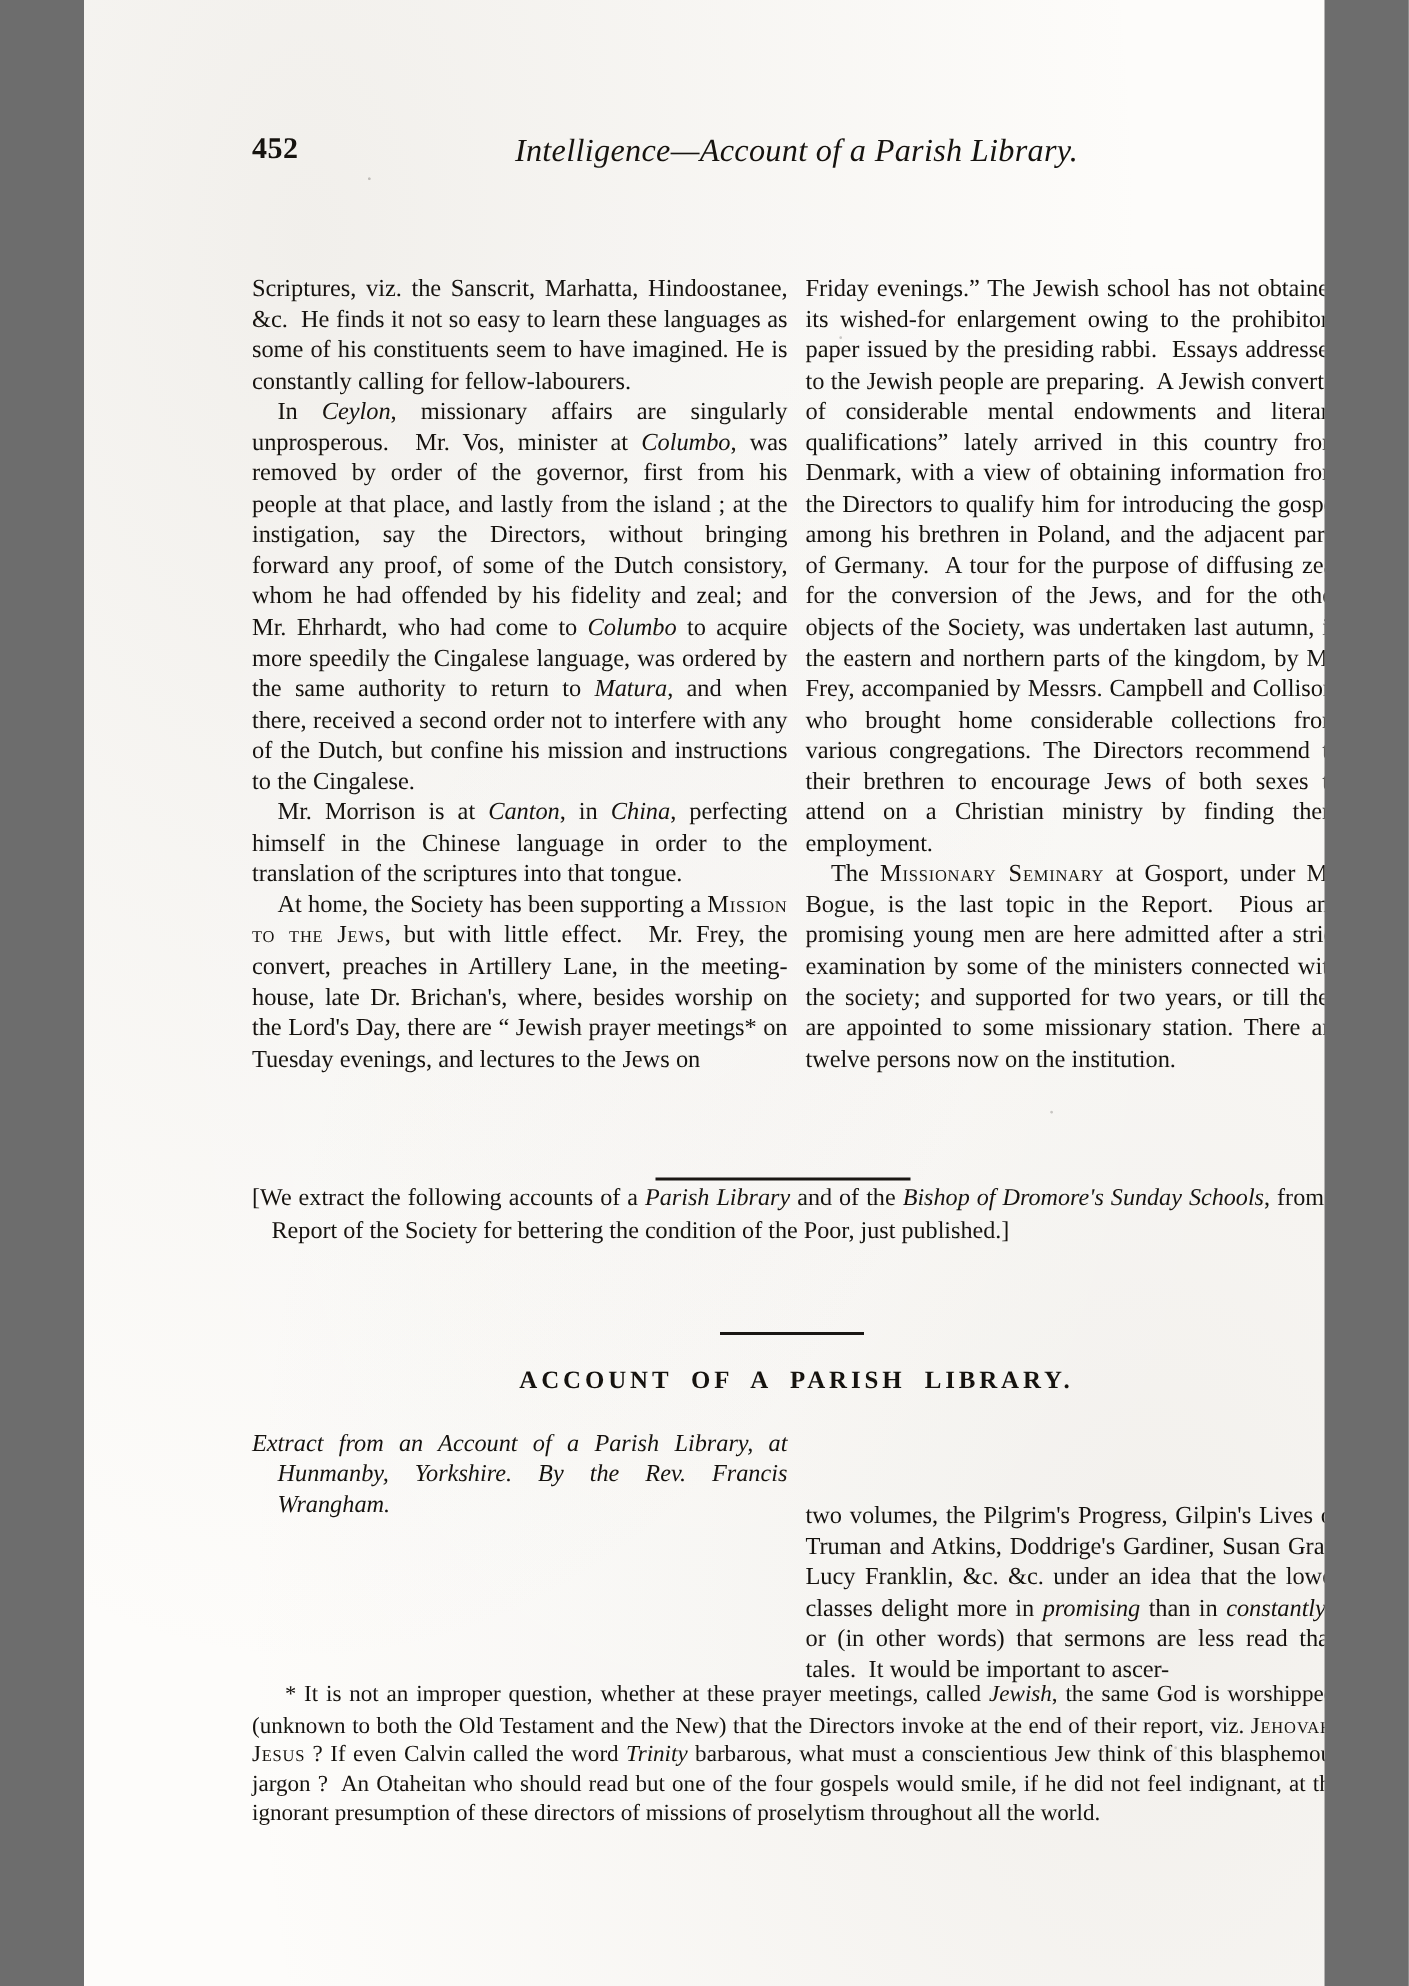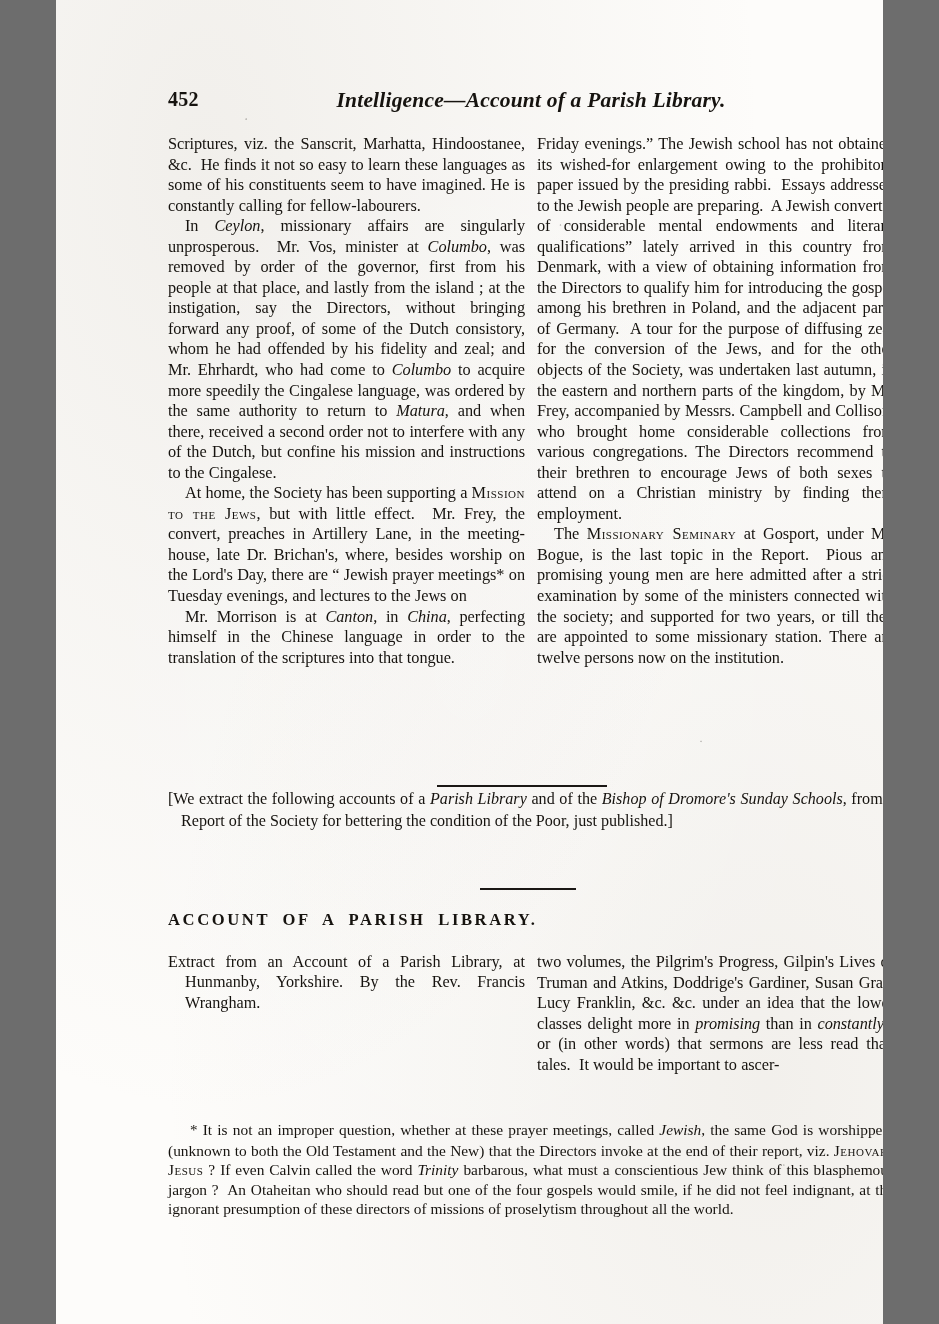--- a/index.html
+++ b/index.html
@@ -44,21 +44,21 @@
     letter-spacing: 0.3px;
   }
   .runhead .title {
     position: absolute;
     left: 0;
     top: 0;
     width: 726px;
     text-align: center;
     font-style: italic;
     font-size: 21.5px;
-    font-weight: 700;
+    font-weight: 400;
     letter-spacing: 0.2px;
   }
 
   
   .cols {
     position: absolute;
     left: 112px;
     top: 134px;
     width: 726px;
     display: flex;
@@ -75,20 +75,21 @@
     text-justify: inter-word;
     letter-spacing: -0.05px;
     word-spacing: 0.2px;
     hyphens: manual;
   }
   .body-text p.indent {
     text-indent: 17px;
   }
   .body-text p.first {
     text-indent: 0;
+    margin-top: 48px;
   }
   i, .it { font-style: italic; }
   .sc {
     font-variant: small-caps;
     letter-spacing: 0.5px;
   }
 
   
   .rule-short {
     position: absolute;
@@ -118,36 +119,38 @@
     height: 2px;
     background: #1a1714;
   }
 
   
   .section-head {
     position: absolute;
     left: 112px;
     top: 910px;
     width: 726px;
+    text-align: center;
     font-size: 16.6px;
     font-weight: 700;
     letter-spacing: 2.6px;
     word-spacing: 6px;
   }
 
   
   .cols2 {
     position: absolute;
     left: 112px;
     top: 952px;
     width: 726px;
     display: flex;
     gap: 12px;
   }
   .byline {
+    font-style: italic;
     font-size: 16.2px;
     line-height: 20.4px;
     text-align: justify;
     margin: 0 0 4px 0;
     padding-left: 17px;
     text-indent: -17px;
   }
 
   
   .footnote {
@@ -185,22 +188,22 @@
   <div class="runhead">
     <span class="folio">452</span>
     <span class="title">Intelligence—Account of a Parish Library.</span>
   </div>
 
   <div class="cols">
 
     <div class="col body-text">
       <p class="first">Scriptures, viz. the Sanscrit, Marhatta, Hindoostanee, &amp;c.&nbsp; He finds it not so easy to learn these languages as some of his constituents seem to have imagined. He is constantly calling for fellow-labourers.</p>
       <p class="indent">In <i>Ceylon</i>, missionary affairs are singularly unprosperous.&nbsp; Mr. Vos, minister at <i>Columbo</i>, was removed by order of the governor, first from his people at that place, and lastly from the island ; at the instigation, say the Directors, without bringing forward any proof, of some of the Dutch consistory, whom he had offended by his fidelity and zeal; and Mr. Ehrhardt, who had come to <i>Columbo</i> to acquire more speedily the Cingalese language, was ordered by the same authority to return to <i>Matura</i>, and when there, received a second order not to interfere with any of the Dutch, but confine his mission and instructions to the Cingalese.</p>
+      <p class="indent">Mr. Morrison is at <i>Canton</i>, in <i>China</i>, perfecting himself in the Chinese language in order to the translation of the scriptures into that tongue.</p>
       <p class="indent">At home, the Society has been supporting a <span class="sc">Mission to the Jews</span>, but with little effect.&nbsp; Mr. Frey, the convert, preaches in Artillery Lane, in the meeting-house, late Dr. Brichan's, where, besides worship on the Lord's Day, there are “ Jewish prayer meetings* on Tuesday evenings, and lectures to the Jews on</p>
-      <p class="indent">Mr. Morrison is at <i>Canton</i>, in <i>China</i>, perfecting himself in the Chinese language in order to the translation of the scriptures into that tongue.</p>
     </div>
 
     <div class="col body-text">
       <p class="first">Friday evenings.” The Jewish school has not obtained its wished-for enlargement owing to the prohibitory paper issued by the presiding rabbi.&nbsp; Essays addressed to the Jewish people are preparing.&nbsp; A Jewish convert “ of considerable mental endowments and literary qualifications” lately arrived in this country from Denmark, with a view of obtaining information from the Directors to qualify him for introducing the gospel among his brethren in Poland, and the adjacent parts of Germany.&nbsp; A tour for the purpose of diffusing zeal for the conversion of the Jews, and for the other objects of the Society, was undertaken last autumn, in the eastern and northern parts of the kingdom, by Mr. Frey, accompanied by Messrs. Campbell and Collison, who brought home considerable collections from various congregations. The Directors recommend to their brethren to encourage Jews of both sexes to attend on a Christian ministry by finding them employment.</p>
       <p class="indent">The <span class="sc">Missionary Seminary</span> at Gosport, under Mr. Bogue, is the last topic in the Report.&nbsp; Pious and promising young men are here admitted after a strict examination by some of the ministers connected with the society; and supported for two years, or till they are appointed to some missionary station. There are twelve persons now on the institution.</p>
     </div>
 
   </div>
 
   <div class="rule-short"></div>

